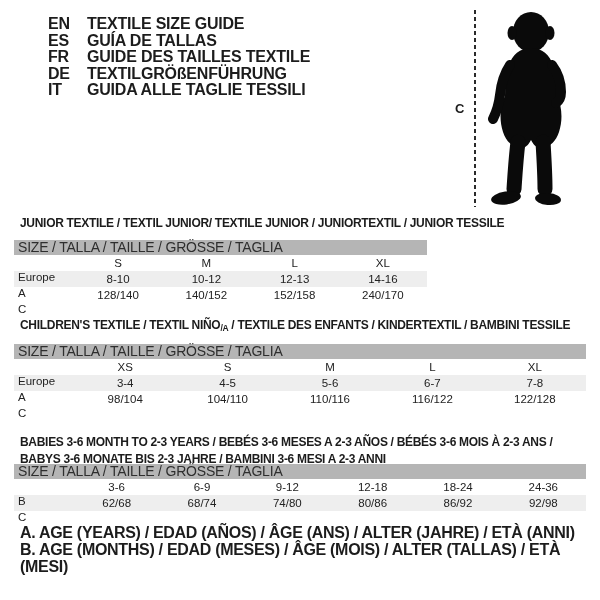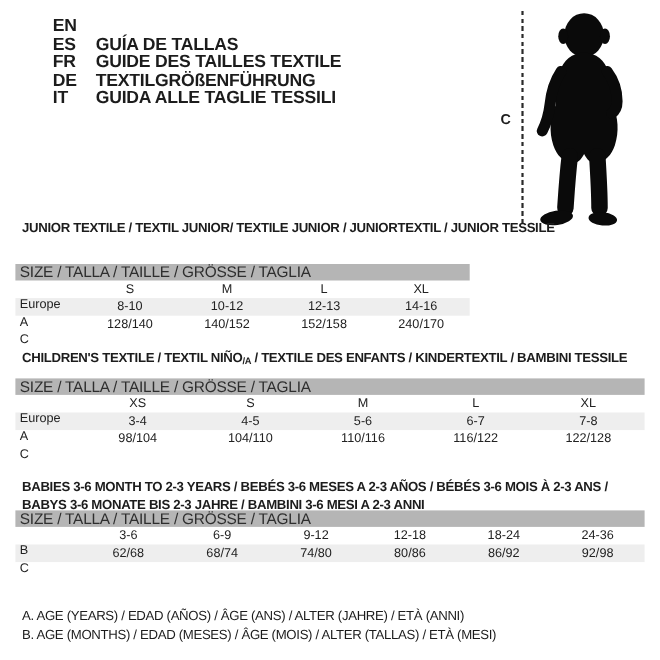--- a/index.html
+++ b/index.html
@@ -27,31 +27,32 @@
   
   .sizetable{position:absolute;}
   .band{height:15px;line-height:15px;background:#b5b5b5;color:#2e2e2e;
         font-size:14px;padding-left:4px;box-sizing:border-box;letter-spacing:-0.2px;}
   .trow{display:flex;height:16px;align-items:center;font-size:11.5px;color:#222;}
   .trow.alt{background:#eeeeee;}
   .rlabel{width:60px;padding-left:4px;box-sizing:border-box;margin-top:28px;}
   .cell{flex:1;text-align:center;}
 
   
-  .legend{position:absolute;left:20px;top:552px;font-weight:normal;font-size:12px;
+  .legend{position:absolute;left:20px;top:524px;font-weight:bold;font-size:16px;
           line-height:17px;letter-spacing:-0.3px;}
 </style>
 </head>
 <body>
 
 <div class="page">
 
   <div class="langs">
     <div class="lang-row">
       <span class="lang-code">EN</span>
+      <span>TEXTILE SIZE GUIDE</span>
     </div>
     <div class="lang-row">
       <span class="lang-code">ES</span>
       <span>GUÍA DE TALLAS</span>
     </div>
     <div class="lang-row">
       <span class="lang-code">FR</span>
       <span>GUIDE DES TAILLES TEXTILE</span>
     </div>
     <div class="lang-row">
@@ -78,21 +79,21 @@
                C 25 78 26 67 29 57 C 32 47 40 40 51 40 Z"></path>
       <path d="M30 57 C 24 66 21 77 20 87 C 19 96 16 105 13 111" stroke="#0a0a0a" stroke-width="10" stroke-linecap="round" fill="none"></path>
       <path d="M72 57 C 78 65 81 75 81 84 C 81 89 79 93 76 95" stroke="#0a0a0a" stroke-width="10" stroke-linecap="round" fill="none"></path>
       <path d="M38 134 C 36 150 35 166 34 181" stroke="#0a0a0a" stroke-width="15" stroke-linecap="round" fill="none"></path>
       <path d="M63 134 C 64 150 65 166 65 181" stroke="#0a0a0a" stroke-width="15" stroke-linecap="round" fill="none"></path>
       <ellipse cx="26" cy="190" rx="15" ry="6.5" transform="rotate(-8 26 190)"></ellipse>
       <ellipse cx="68" cy="191" rx="13" ry="6" transform="rotate(5 68 191)"></ellipse>
     </g>
   </svg>
 
-  <div class="sec-title" style="left:20px;top:200px;">JUNIOR TEXTILE / TEXTIL JUNIOR/ TEXTILE JUNIOR / JUNIORTEXTIL / JUNIOR TESSILE</div>
+  <div class="sec-title" style="left:20px;top:216px;">JUNIOR TEXTILE / TEXTIL JUNIOR/ TEXTILE JUNIOR / JUNIORTEXTIL / JUNIOR TESSILE</div>
   <div class="sizetable" style="left:14px;top:240px;width:413px;">
       <div class="band" style="background: rgb(181, 181, 181);">SIZE / TALLA / TAILLE / GRÖSSE / TAGLIA</div>
       <div class="trow">
         <span class="rlabel">Europe</span>
         <span class="cell">S</span>
         <span class="cell">M</span>
         <span class="cell">L</span>
         <span class="cell">XL</span>
       </div>
       <div class="trow alt">

